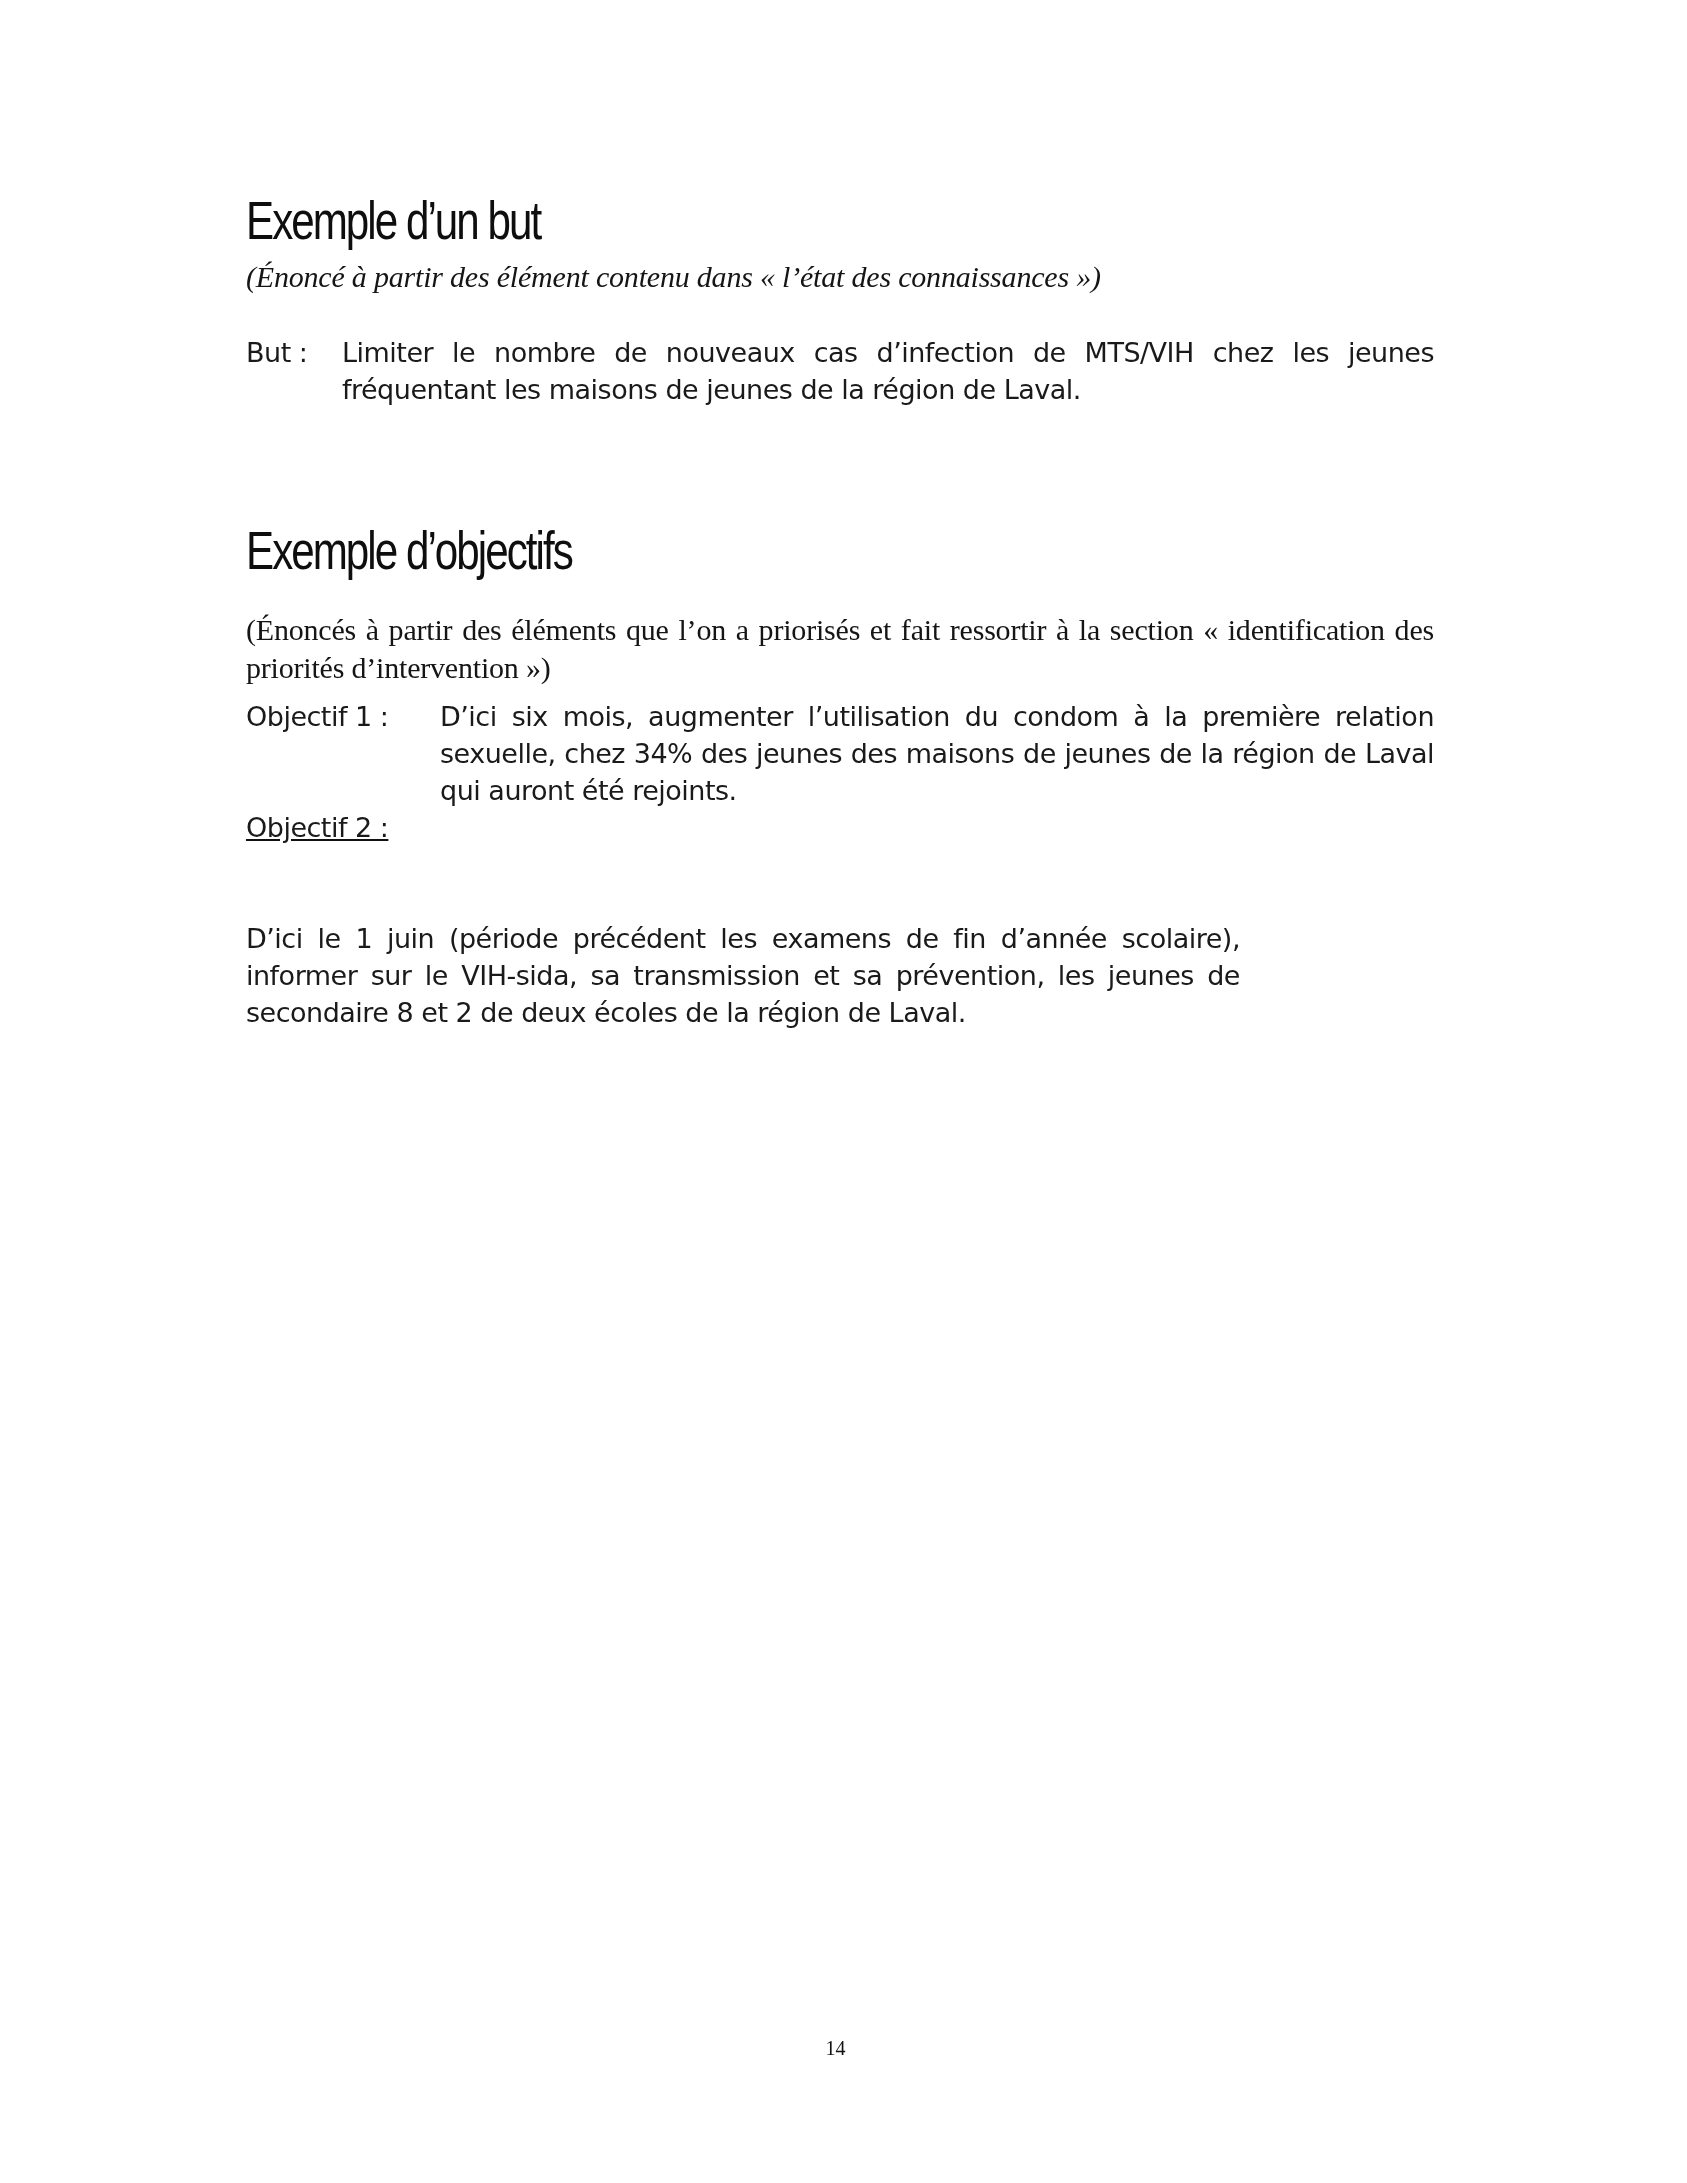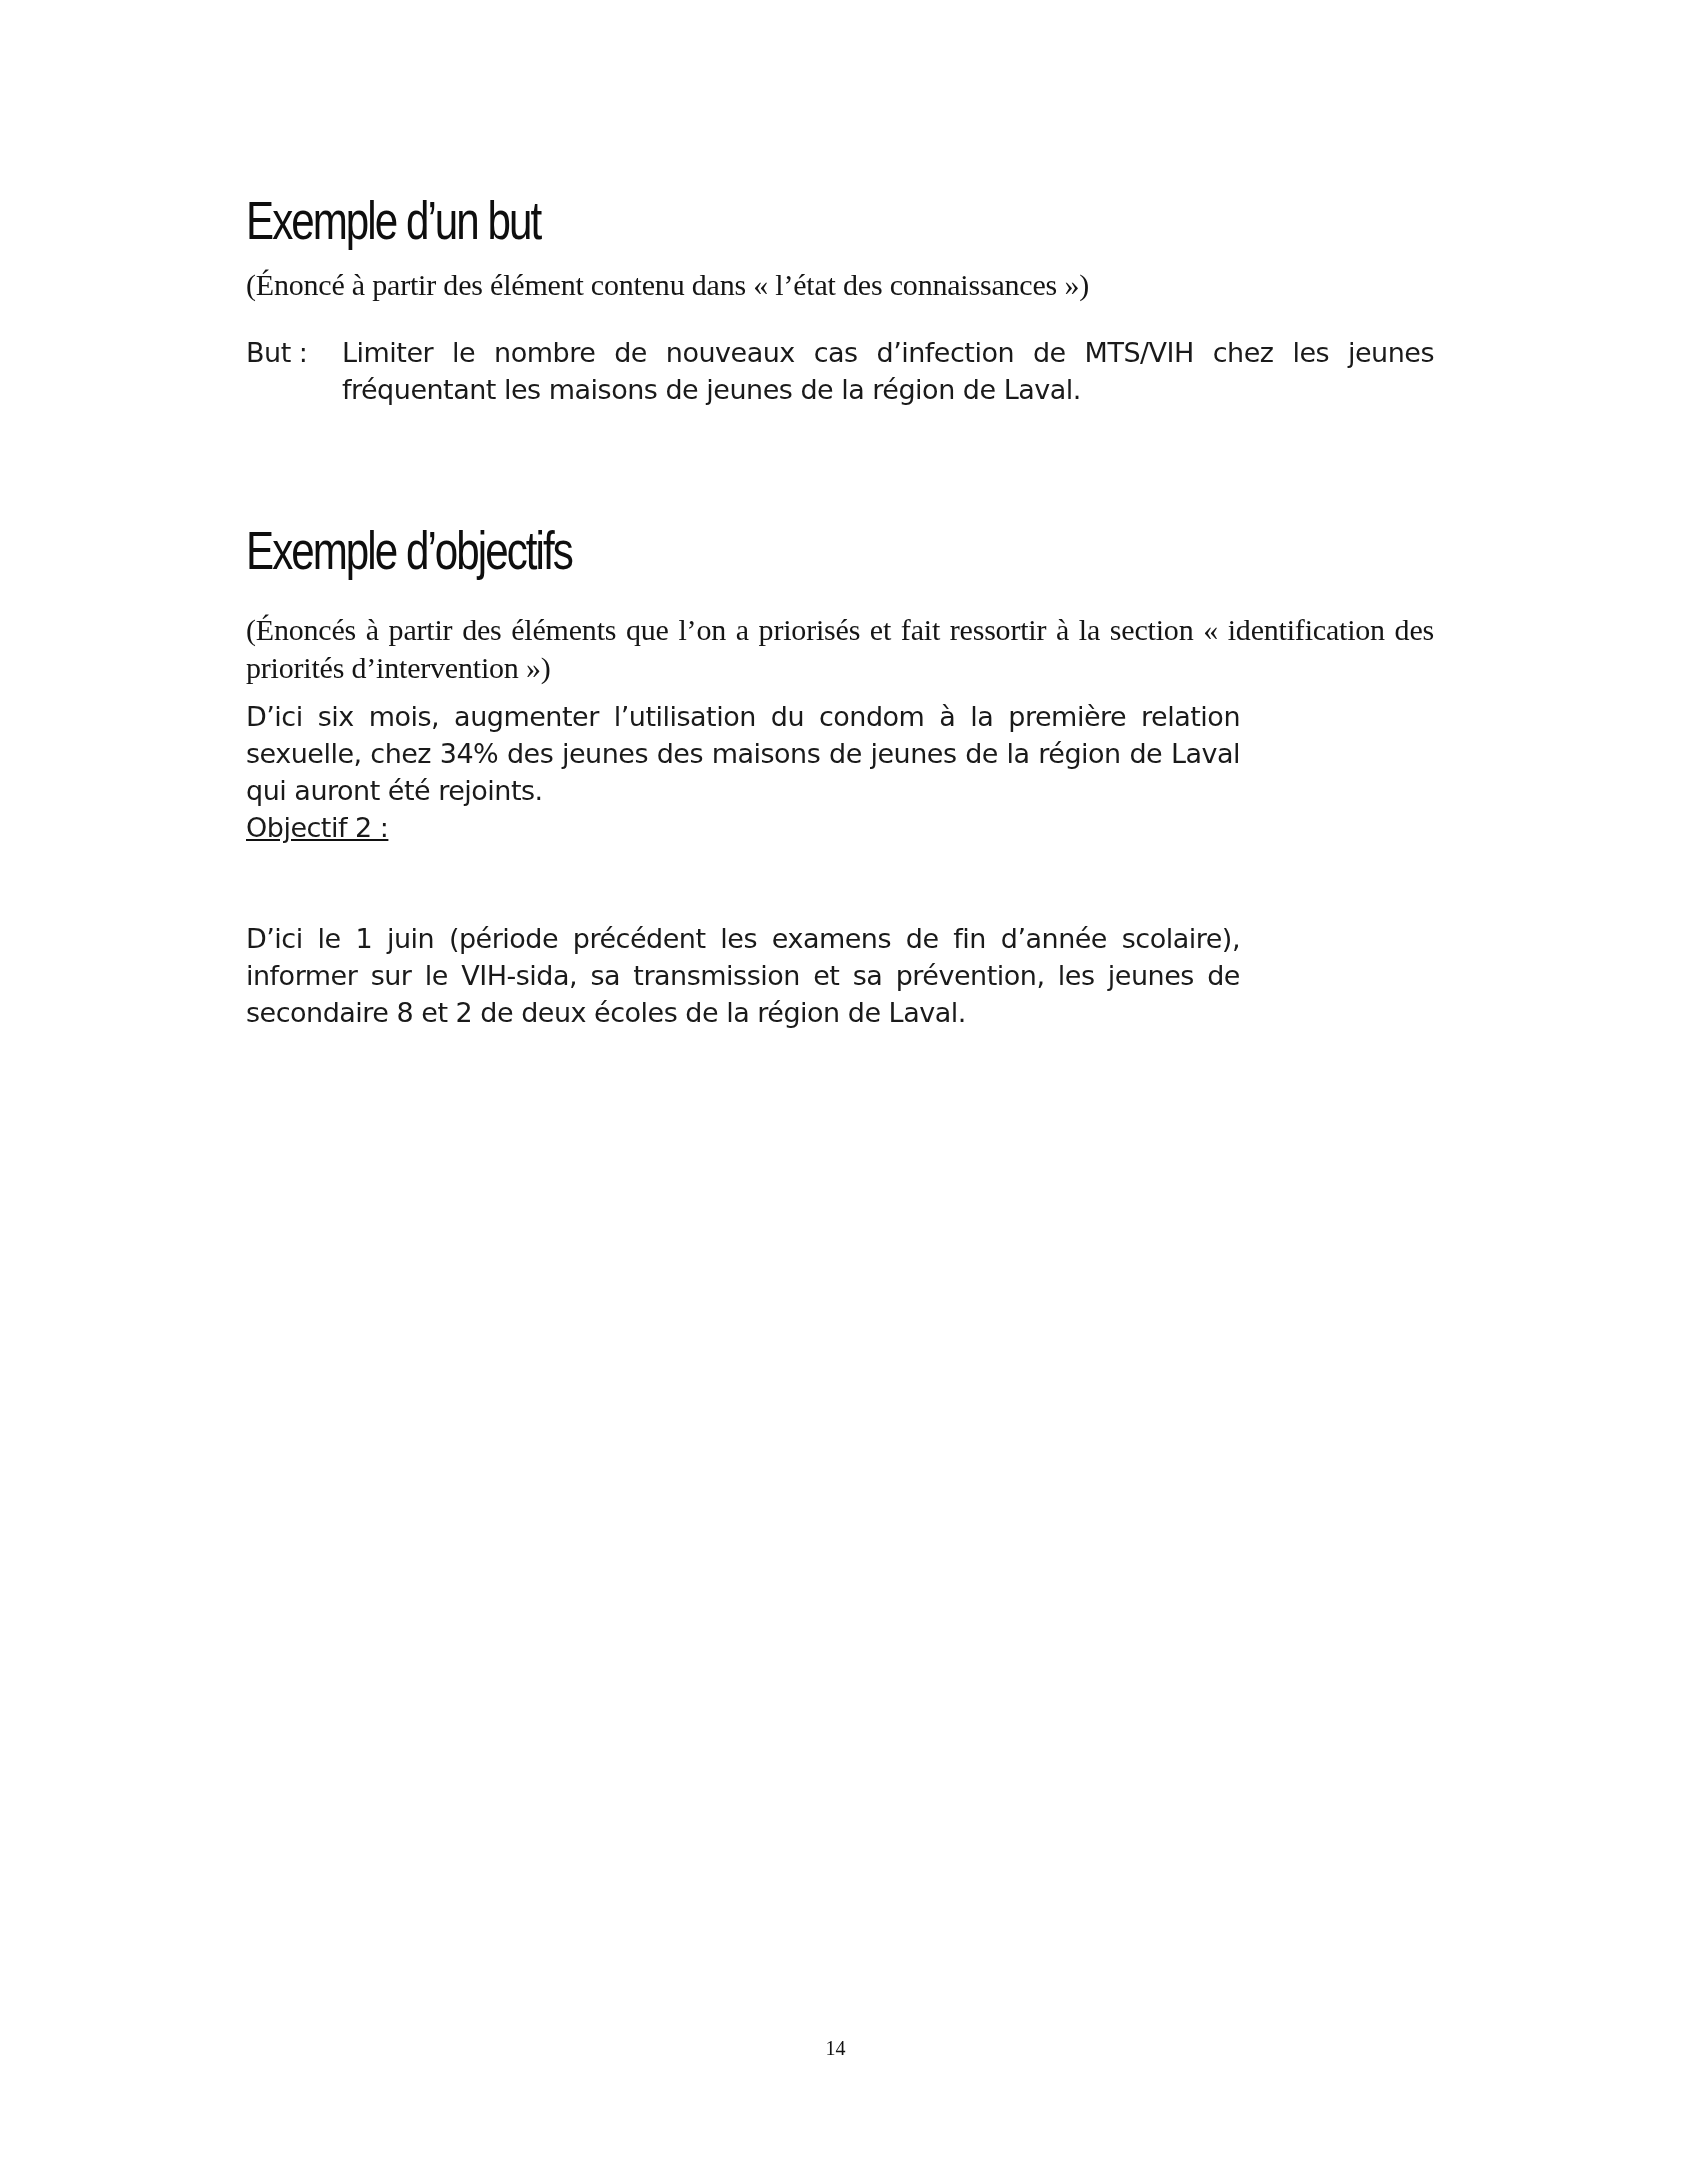--- a/index.html
+++ b/index.html
@@ -36,32 +36,33 @@
     font-family: "Liberation Serif", serif; font-size: 20px; color: #111;
   }
 </style>
 </head>
 <body>
 
 <div class="page">
 
   <section>
     <h1 class="heading" style="top:191px;">Exemple d’un but</h1>
-    <p class="subtitle" style="top:266px;">(Énoncé à partir des élément contenu dans « l’état des connaissances »)</p>
+    <p class="subtitle" style="top:258px;font-style:italic;">(Énoncé à partir des élément contenu dans « l’état des connaissances »)</p>
     <div class="row but-row" style="top:334px;">
       <span class="label">But :</span>
       <span class="text">Limiter le nombre de nouveaux cas d’infection de MTS/VIH chez les jeunes fréquentant les maisons de jeunes de la région de Laval.</span>
     </div>
   </section>
 
   <section>
     <h1 class="heading" style="top:521px;">Exemple d’objectifs</h1>
     <p class="subtitle justified" style="top:583px;">(Énoncés à partir des éléments que l’on a priorisés et fait ressortir à la section « identification des priorités d’intervention »)</p>
 
     <div class="row obj-row" style="top:698px;">
+      <span class="label">Objectif 1 :</span>
       <span class="text">D’ici six mois, augmenter l’utilisation du condom à la première relation sexuelle, chez 34% des jeunes des maisons de jeunes de la région de Laval qui auront été rejoints.</span>
     </div>
     <div class="row obj-row" style="top:809px;text-decoration:underline;">
       <span class="label">Objectif 2 :</span>
     </div>
     <div class="row obj-row" style="top:920px;">
       <span class="text">D’ici le 1 juin (période précédent les examens de fin d’année scolaire), informer sur le VIH-sida, sa transmission et sa prévention, les jeunes de secondaire 8 et 2 de deux écoles de la région de Laval.</span>
     </div>
   </section>
 

